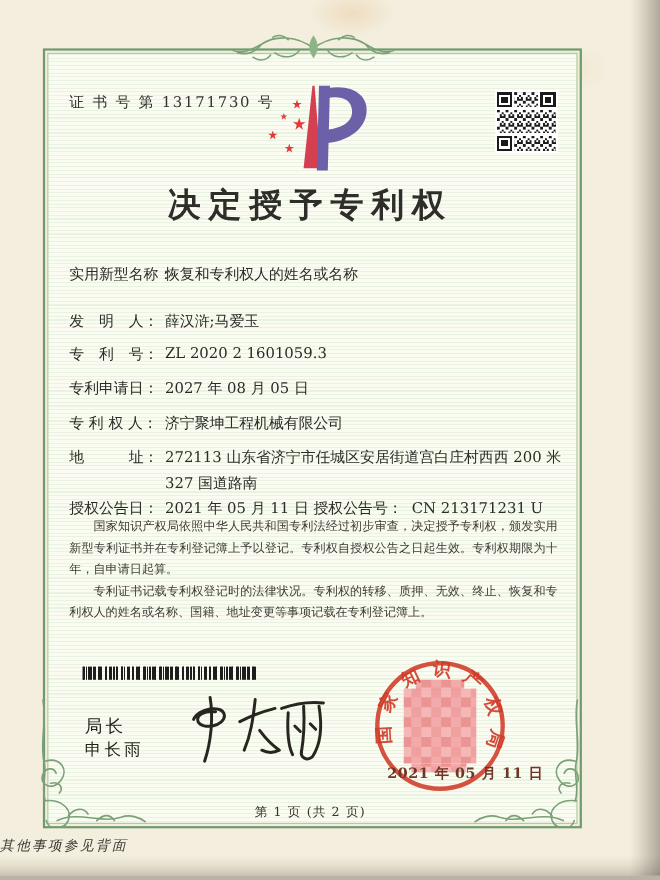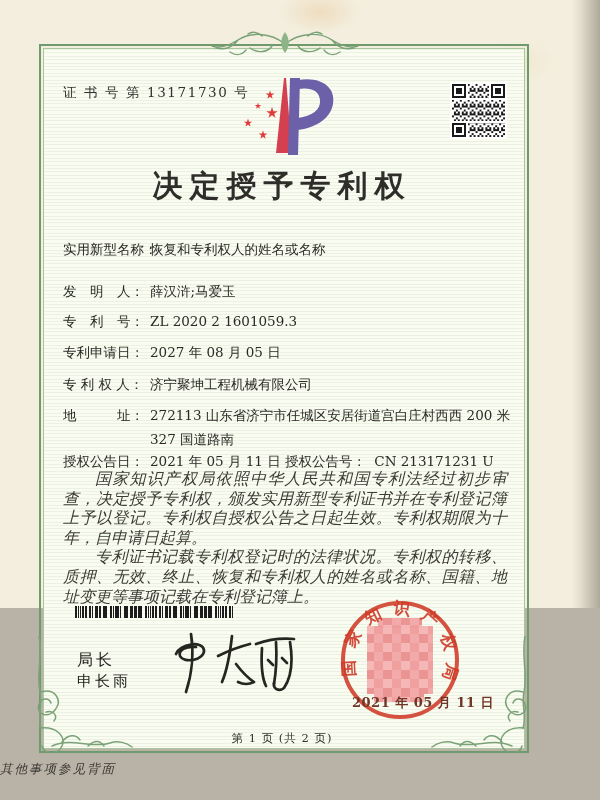--- a/index.html
+++ b/index.html
@@ -1,17 +1,17 @@
 <!DOCTYPE html>
 <html><head>
 <meta charset="utf-8">
 <style>
   html,body{margin:0;padding:0;width:600px;height:800px;overflow:hidden;
     font-family:"DejaVu Serif","Liberation Serif",serif;background:#b8b3a6;}
-  .paper{position:absolute;left:0;top:0;width:600px;height:608px;
+  .paper{position:absolute;left:0;top:0;width:600px;height:796px;
     background:
       radial-gradient(55px 30px at 320px 12px, rgba(215,140,60,.18), transparent 70%),
       radial-gradient(40px 26px at 100px 108px, rgba(205,170,90,.13), transparent 70%),
       radial-gradient(46px 30px at 520px 62px, rgba(205,170,90,.10), transparent 70%),
       radial-gradient(60px 40px at 260px 90px, rgba(205,170,90,.10), transparent 70%),
       linear-gradient(90deg, rgba(0,0,0,0) 0 572px, rgba(90,85,70,.10) 580px, rgba(60,55,45,.38) 600px),
       linear-gradient(180deg, rgba(0,0,0,0) 0 778px, rgba(90,85,70,.12) 788px, rgba(60,55,45,.30) 800px),
       #f3eedd;}
   .frame{position:absolute;left:39px;top:44px;width:486px;height:705px;
     border:2.5px solid #6e9a6e;}
@@ -22,22 +22,22 @@
   .logo{position:absolute;left:240px;top:74px;width:100px;height:88px;}
   .qr{position:absolute;left:450px;top:82px;width:57px;height:57px;}
   .title{position:absolute;left:39px;top:166px;width:486px;text-align:center;
     font-size:30px;font-weight:600;letter-spacing:7px;color:#2e2d2a;}
   .row{position:absolute;left:63px;font-size:13.5px;color:#2b2a26;white-space:nowrap;height:18px;}
   .row .lab{display:inline-block;color:#2b2a26;}
   .row .val{position:absolute;left:87px;top:0;white-space:nowrap;}
   .addr-l2{margin-top:5.5px;}
   .pair2{position:absolute;left:222px;top:0;white-space:nowrap;}
   .pair2 .lab2{margin-right:4px;}
-  .paras{position:absolute;left:63px;top:469px;width:444px;font-size:16px;line-height:19.6px;
-    text-align:justify;color:#3d3b35;font-style:italic;}
+  .paras{position:absolute;left:63px;top:469px;width:444px;font-size:11px;line-height:19.6px;
+    text-align:justify;color:#3d3b35;}
   .paras p{margin:0;text-indent:2em;}
   .barcode{position:absolute;left:75px;top:606px;width:158px;height:12px;
     background:
      repeating-linear-gradient(90deg,#1d1d1d 0 1.6px,transparent 1.6px 2.8px,#1d1d1d 2.8px 3.7px,transparent 3.7px 7px),
      repeating-linear-gradient(90deg,#1d1d1d 0 2.2px,transparent 2.2px 5.4px,#1d1d1d 5.4px 6.4px,transparent 6.4px 10px);}
   .dir-title{position:absolute;left:77px;top:650px;font-size:16px;letter-spacing:3px;color:#23221f;}
   .dir-name{position:absolute;left:77px;top:672px;font-size:15px;letter-spacing:3px;color:#23221f;}
   .sig{position:absolute;left:158px;top:612px;width:145px;height:90px;}
   .seal{position:absolute;left:338px;top:598px;width:124px;height:124px;}
   .seal-date{position:absolute;left:352px;top:694px;font-size:13px;font-weight:600;

